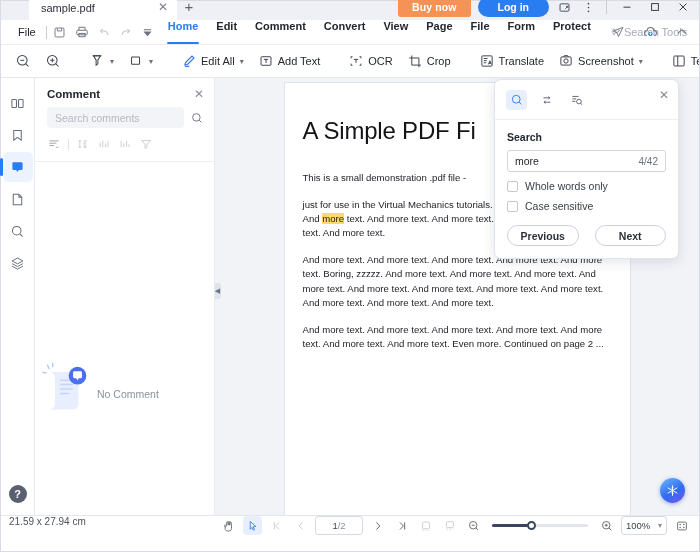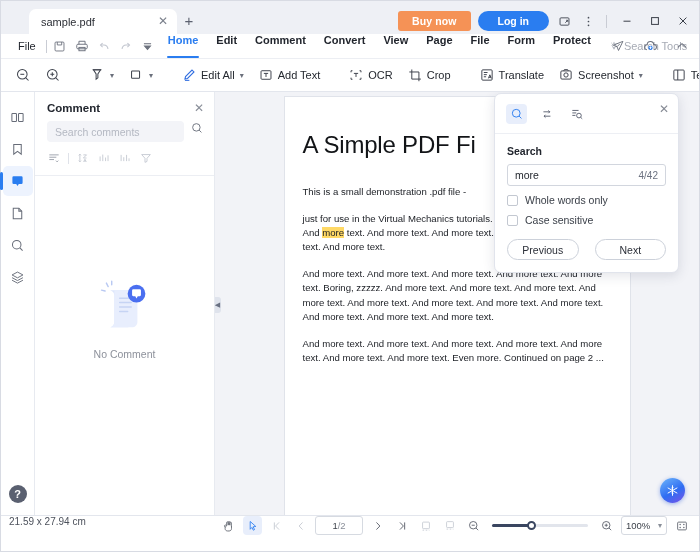--- a/index.html
+++ b/index.html
@@ -11,21 +11,21 @@
   }
   #app {
     position: relative; width: 700px; height: 552px;
     background: #f2f3f7;
     border: 1px solid #d8dbe3;
     display: flex; flex-direction: column;
   }
 
   
   .titlebar {
-    height: 33px; background: #eef0f5;
+    height: 19px; background: #eef0f5;
     display: flex; align-items: flex-end; position: relative; flex: none;
   }
   .tabstrip { display: flex; align-items: flex-end; padding-left: 28px; }
   .tab {
     height: 25px; min-width: 148px; background: #ffffff;
     border-radius: 7px 7px 0 0;
     display: flex; align-items: center; padding: 0 7px 0 12px;
     font-size: 11px; color: #2c2f36; gap: 6px;
   }
   .tab .tab-label { flex: 1; white-space: nowrap; overflow: hidden; }
@@ -127,34 +127,34 @@
   
   .cpanel {
     width: 180px; background: #ffffff; border-right: 1px solid #e7eaf0;
     display: flex; flex-direction: column; flex: none;
   }
   .cpanel-head {
     display: flex; align-items: center; padding: 9px 10px 6px 12px;
   }
   .cpanel-title { font-size: 11.5px; font-weight: bold; color: #22262e; flex: 1; }
   .cpanel-close { font-size: 12px; color: #8a8f99; }
-  .csearch { display: flex; padding: 0 10px 0 12px; gap: 6px; }
+  .csearch { display: flex; align-items: center; padding: 0 10px 0 12px; gap: 6px; }
   .csearch-box {
     flex: 1; height: 21px; background: #f3f4f8; border-radius: 4px;
     font-size: 10.5px; color: #b4b8c2; display: flex; align-items: center;
     padding: 0 8px;
   }
   .ctools {
     display: flex; align-items: center; gap: 7px;
     padding: 9px 12px 10px 12px; color: #c6cad3;
   }
   .ctools .tsep { width: 1px; height: 11px; background: #dfe2e9; }
   .cpanel-body {
     flex: 1; border-top: 1px solid #eceef3;
-    display: flex; flex-direction: column; align-items: center;
+    display: flex; flex-direction: row; align-items: center;
     padding-top: 100px;
   }
   .empty-label { font-size: 10.5px; color: #8d919b; margin-top: 10px; }
 
   
   .docwrap {
     flex: 1; background: #f2f3f7; position: relative; min-width: 0;
     display: flex; justify-content: center; overflow: hidden;
   }
   .page {
@@ -216,21 +216,21 @@
   .sd-input .val { flex: 1; }
   .sd-input .cnt { color: #6c7280; font-size: 10px; }
   .sd-check {
     display: flex; align-items: center; gap: 7px;
     padding: 8px 12px 0 12px; font-size: 10.5px; color: #3b4049;
   }
   .cbox {
     width: 11px; height: 11px; border: 1px solid #c3c8d1;
     border-radius: 2px; background: #fff; flex: none;
   }
-  .sd-btns { display: flex; gap: 16px; padding: 13px 12px 0 12px; }
+  .sd-btns { display: flex; gap: 16px; padding: 13px 12px 0 12px; font-weight: bold; }
   .sd-btn {
     flex: 1; height: 21px; border: 1px solid #ccd1da; border-radius: 11px;
     font-size: 10.5px; color: #2b2f38; display: flex;
     align-items: center; justify-content: center;
   }
 
   
   .statusbar {
     height: 36px; background: #ffffff; border-top: 1px solid #e3e6ed;
     display: flex; align-items: flex-start; padding: 0 8px;

